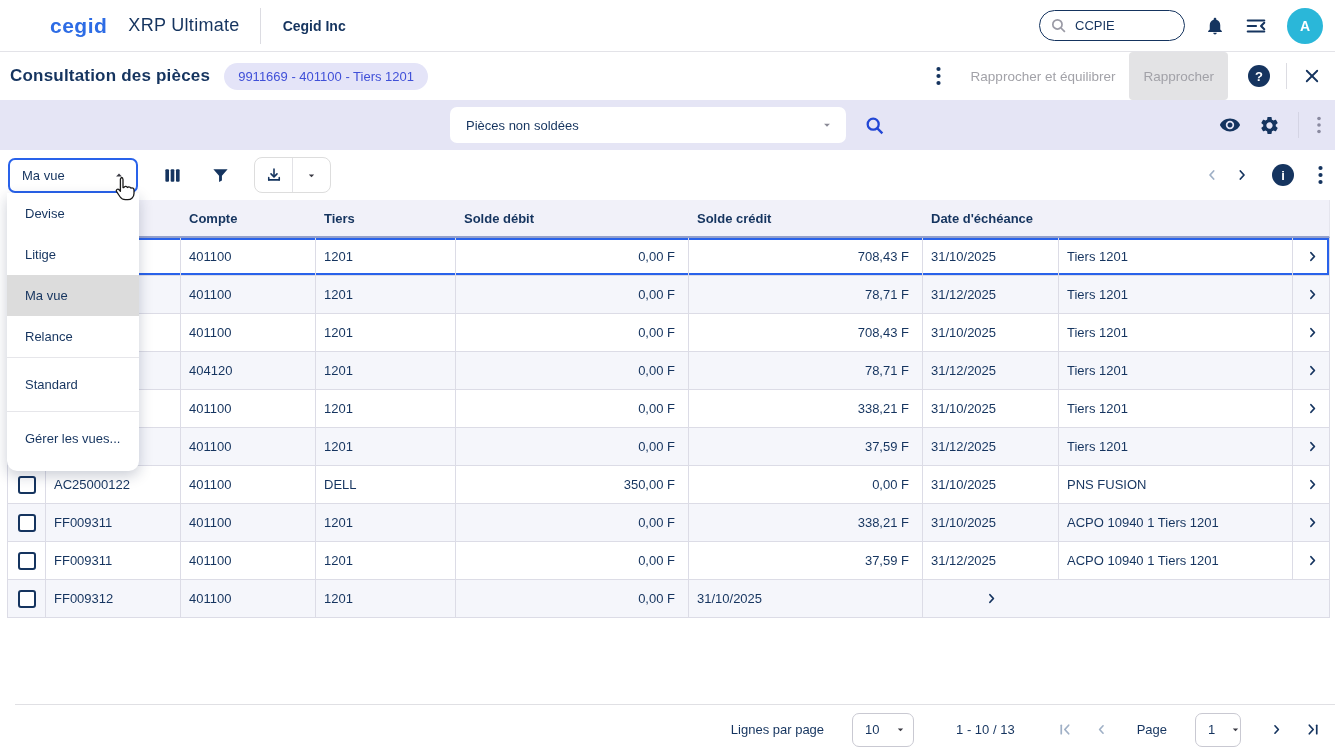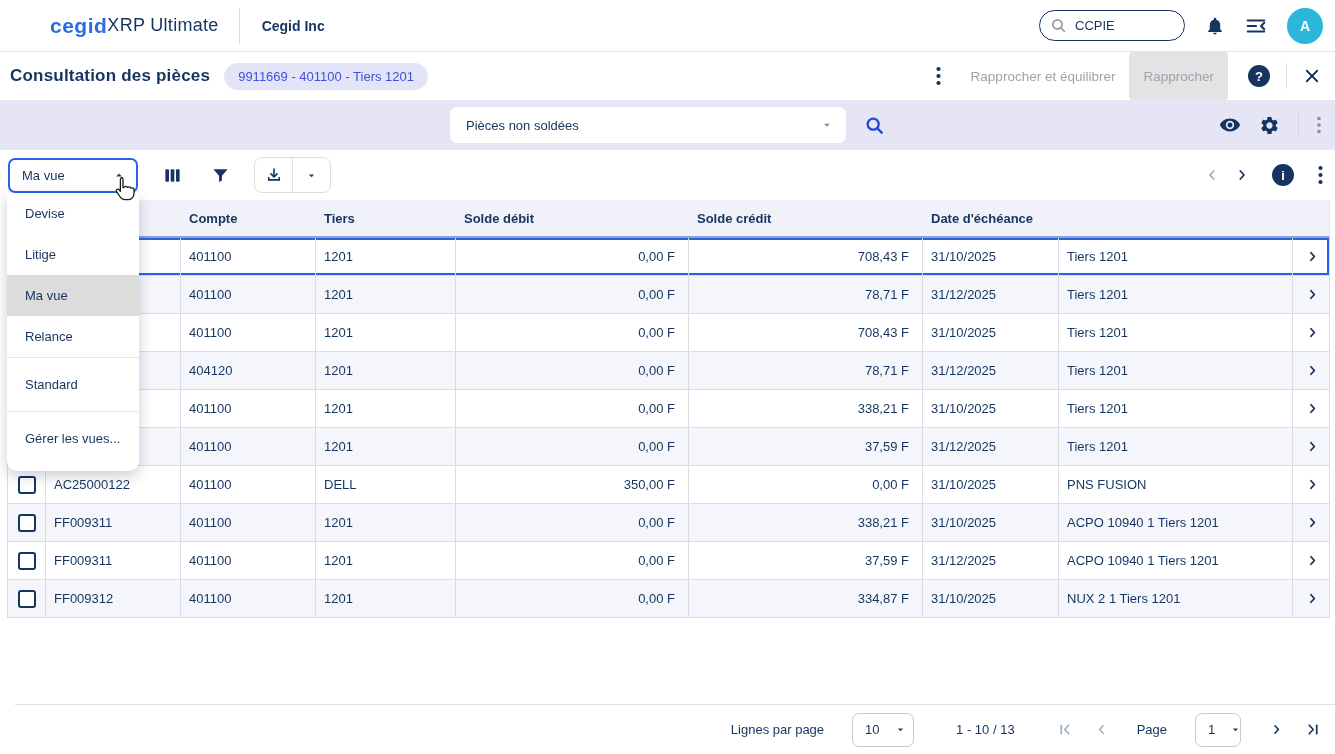--- a/index.html
+++ b/index.html
@@ -10,21 +10,21 @@
     font-size:13px;
   }
   svg { display:block; }
 
   
   .appbar {
     height:52px; background:#fff; border-bottom:1px solid #e3e3e8;
     display:flex; align-items:center; padding:0 12px 0 18px;
   }
   .logo-word { font-size:21px; font-weight:bold; color:#2d6ce5; letter-spacing:.5px;margin-left:32px; }
-  .logo-suffix { font-size:18px; color:#15345f; margin-left:0; letter-spacing:.3px; }
+  .logo-suffix { font-size:18px; color:#15345f; margin-left:21px; letter-spacing:.3px; }
   .appbar-divider { width:1px; height:36px; background:#dcdce2; margin:0 22px 0 20px; }
   .company { font-size:14px; font-weight:bold; }
   .appbar-right { margin-left:auto; display:flex; align-items:center; gap:20px; }
   .search-pill {
     width:146px; height:31px; border:1.5px solid #15345f; border-radius:16px;
     display:flex; align-items:center; padding:0 10px; gap:8px; background:#fff;
   }
   .search-pill input {
     border:none; outline:none; width:90px; font-family:inherit;
     font-size:13px; color:#15345f; background:transparent;
@@ -526,23 +526,21 @@
     </div>
   </div>
       <div class="tgrid trow alt">
     <div class="tc center">
       <span class="checkbox"></span>
     </div>
     <div class="tc">FF009312</div>
     <div class="tc">401100</div>
     <div class="tc">1201</div>
     <div class="tc num">0,00 F</div>
-    <div class="tc num">334,87 F</div>
     <div class="tc">31/10/2025</div>
-    <div class="tc">NUX 2 1 Tiers 1201</div>
     <div class="tc center">
       <span>
         <svg width="15" height="15" viewBox="0 0 24 24" fill="none" stroke="#15345f" stroke-width="2.8" stroke-linecap="round" stroke-linejoin="round">
               <polyline points="9.5,6 15,12 9.5,18"></polyline>
             </svg>
       </span>
     </div>
   </div>
     </div>
 </div>

